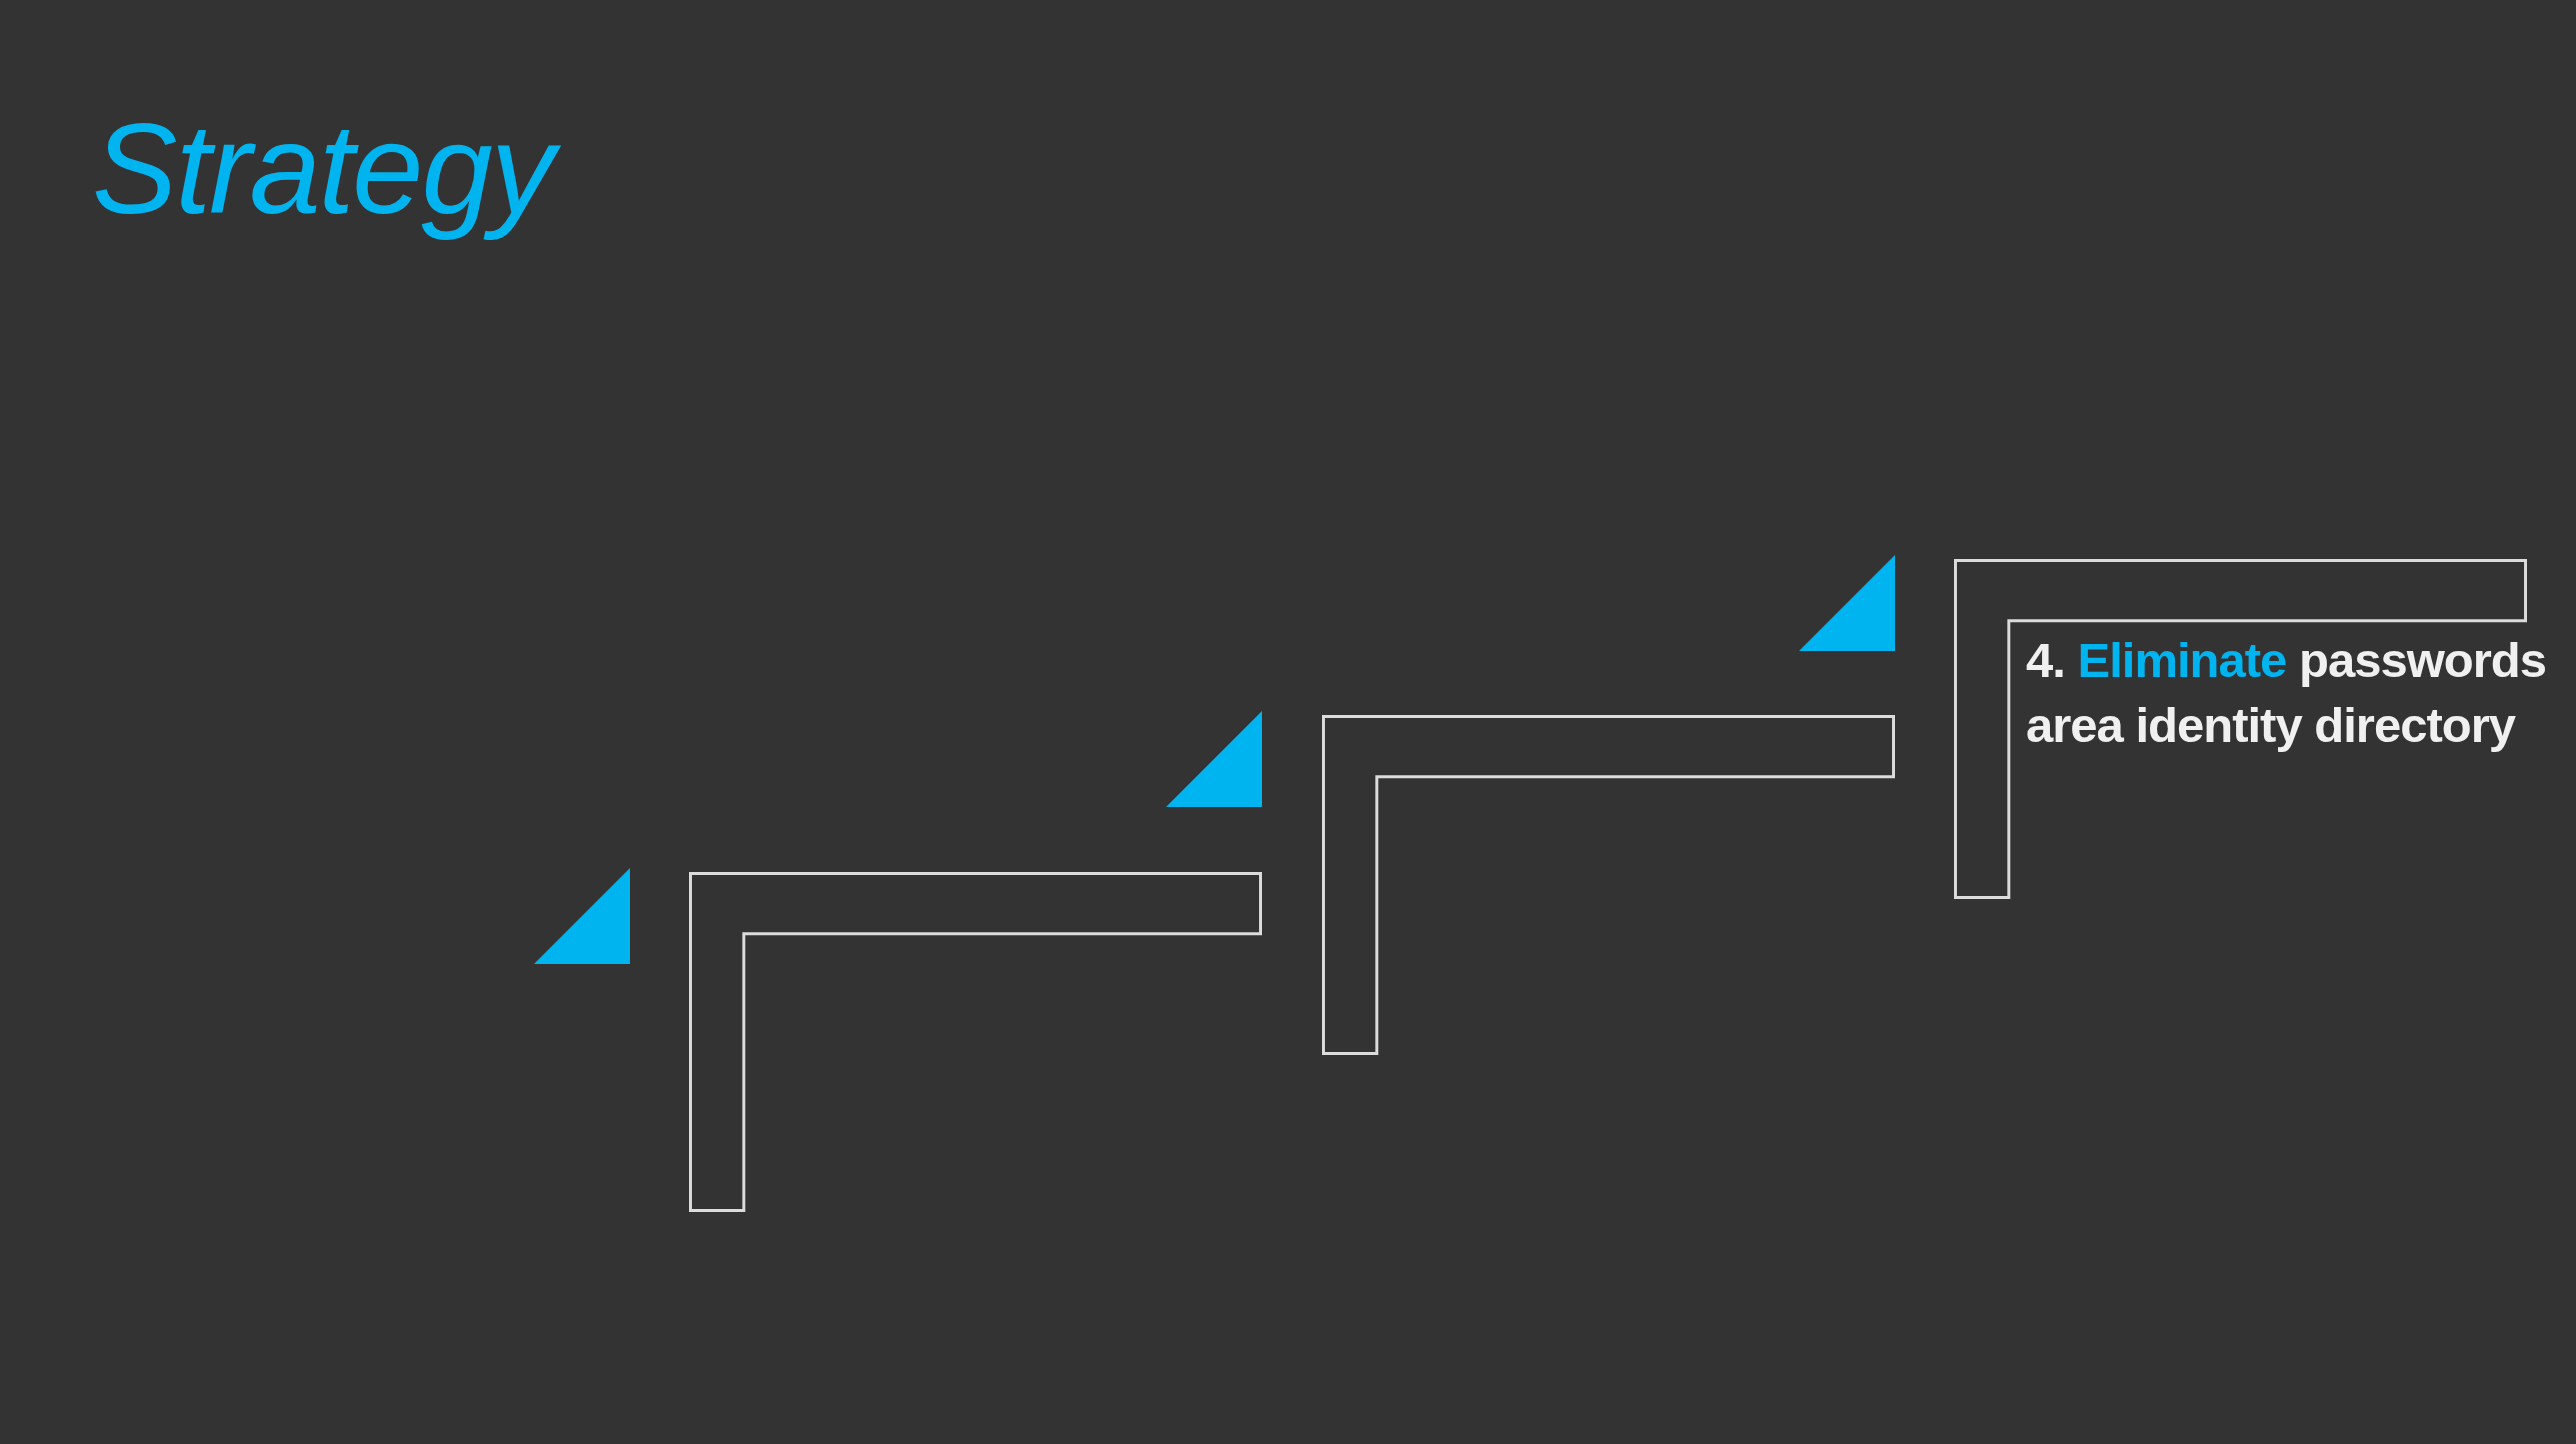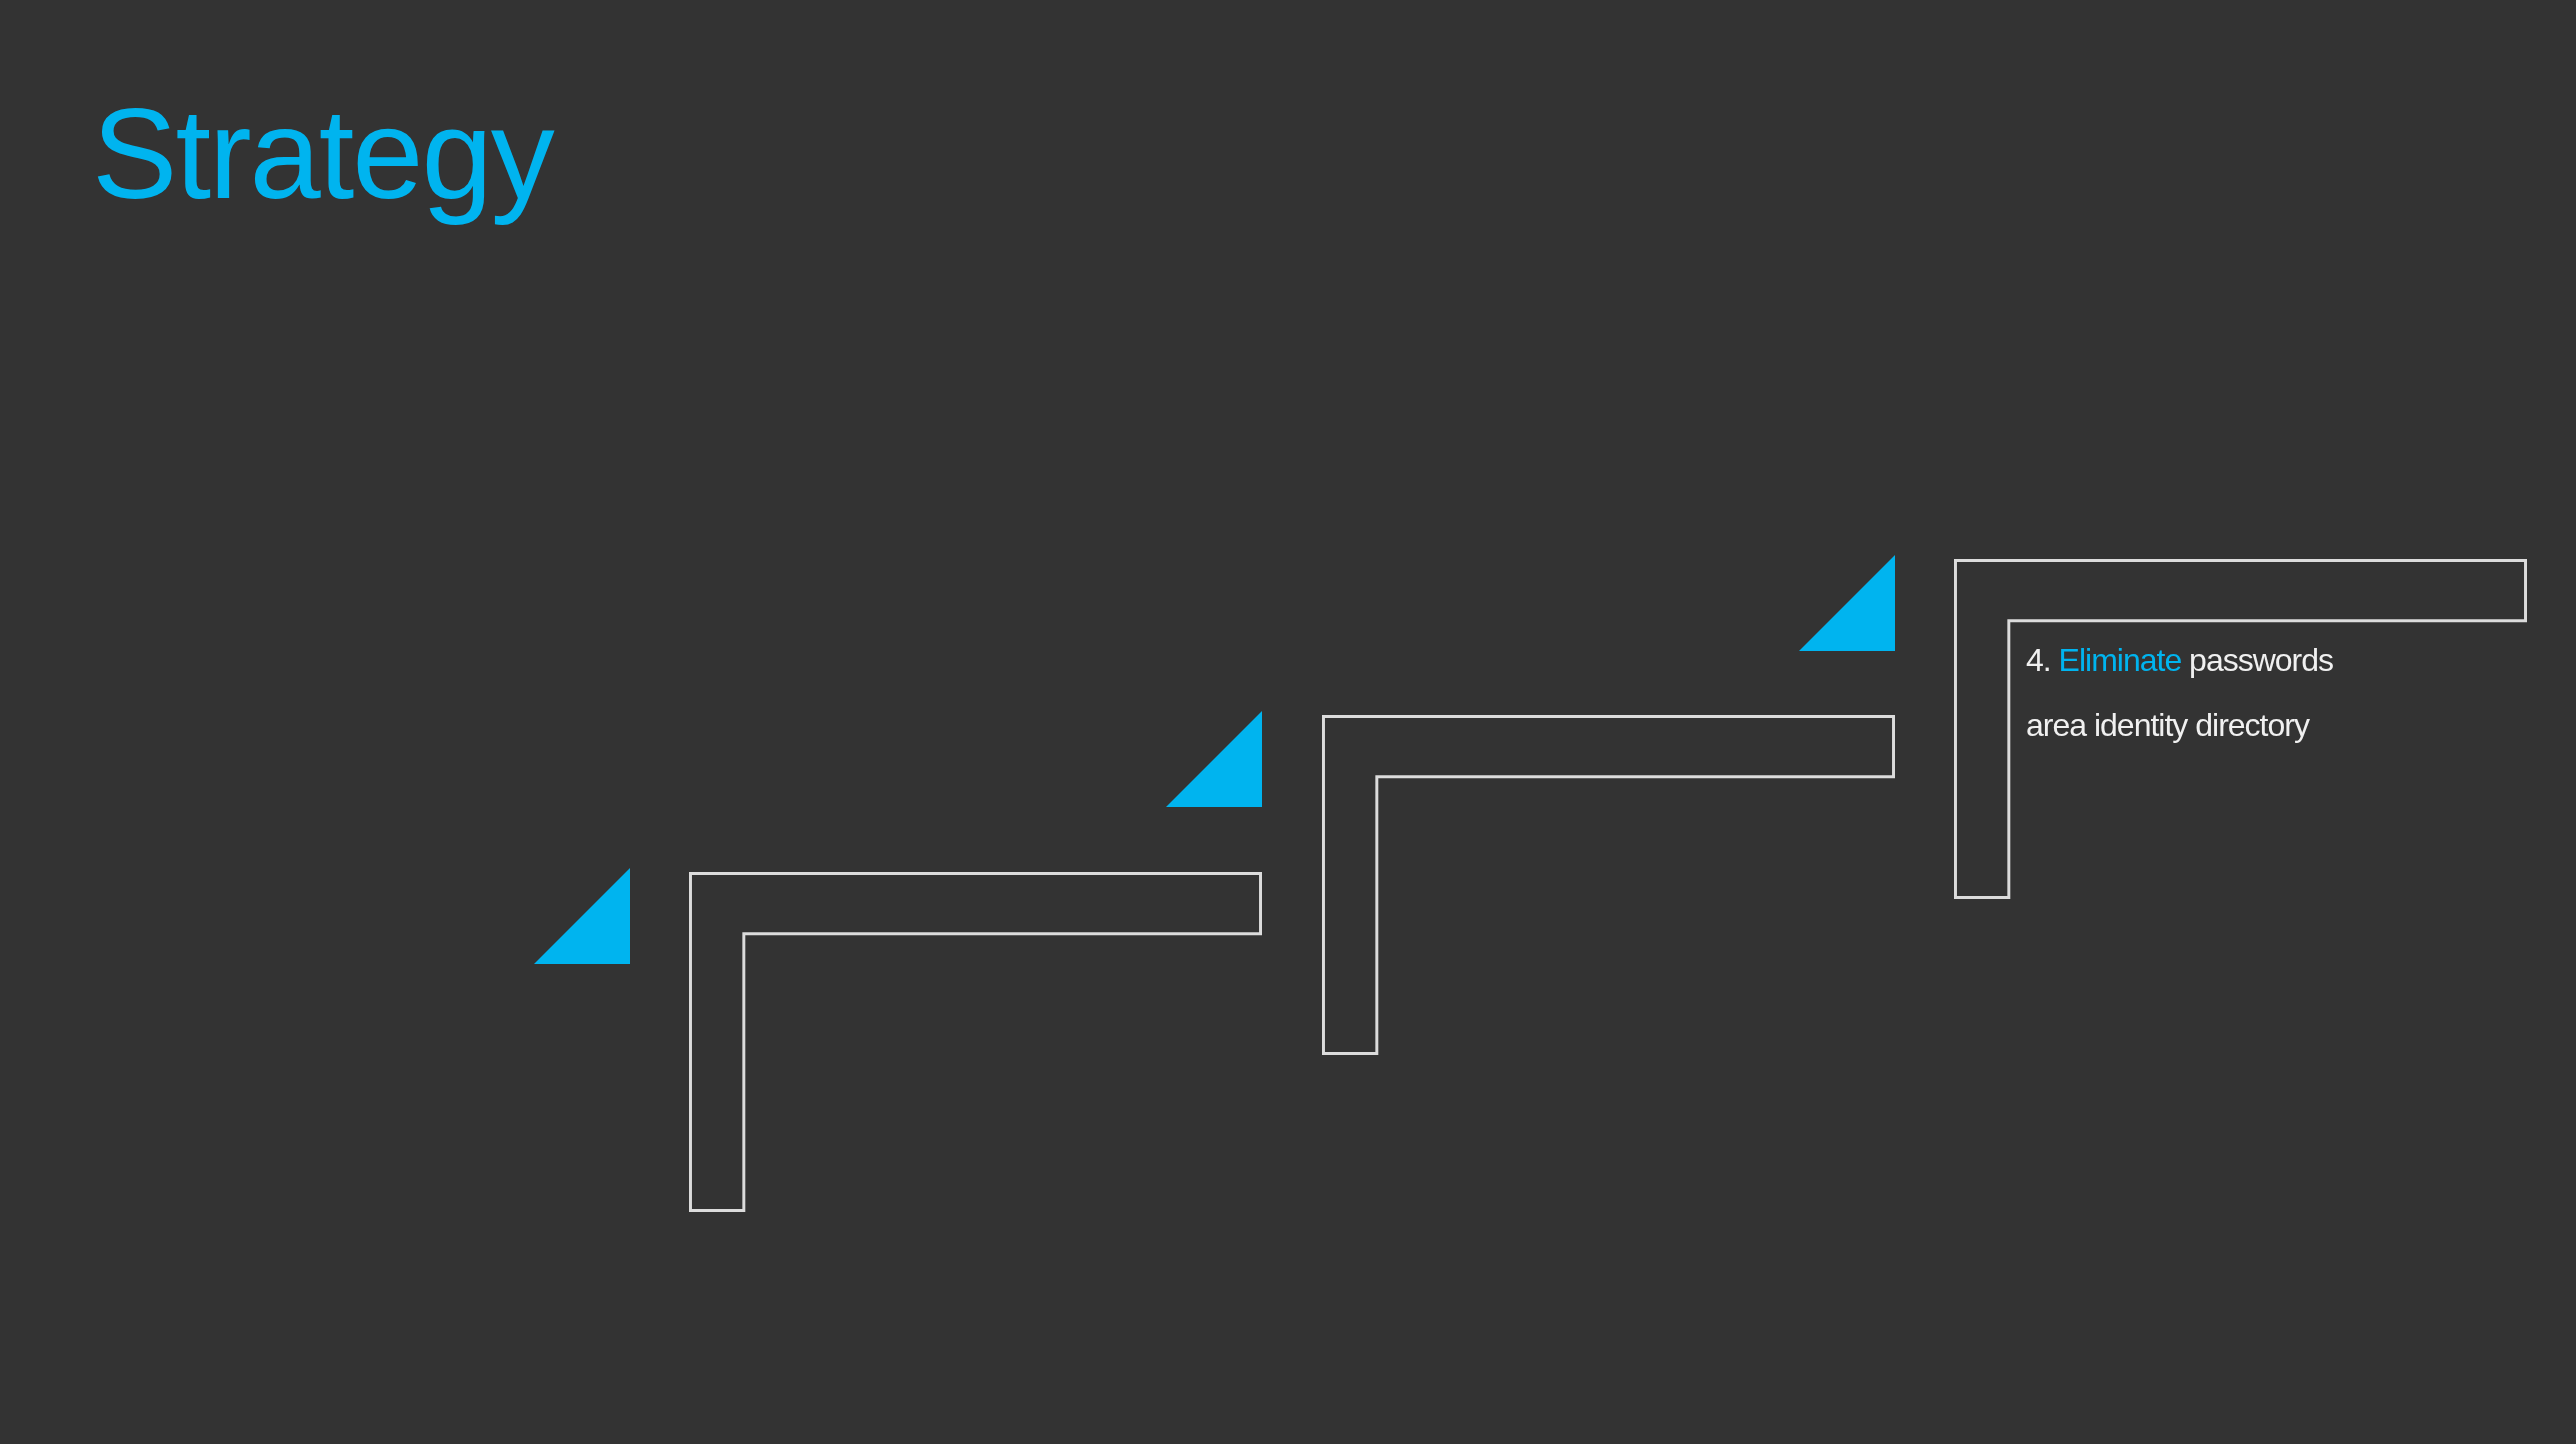--- a/index.html
+++ b/index.html
@@ -18,46 +18,47 @@
   }
   .slide {
     position: absolute;
     left: 0; top: 0;
     width: 2576px; height: 1445px;
     background: var(--background);
   }
   .slide-title {
     position: absolute;
     left: 92px;
-    top: 84px;
+    top: 99px;
     font-size: 128px;
     line-height: 1.1;
     font-weight: 300;
     letter-spacing: -2px;
     color: var(--accent);
     white-space: nowrap;
+    font-style: italic;
   }
   .step {
     position: absolute;
     width: 573px;
     height: 340px;
   }
   .step svg.outline {
     position: absolute;
     left: 0; top: 0;
     display: block;
     overflow: visible;
   }
   .step-text {
     position: absolute;
     left: 72px;
     top: 69px;
-    font-size: 32px;
+    font-size: 49px;
     line-height: 65px;
-    font-weight: 400;
+    font-weight: 700;
     letter-spacing: -1px;
     color: var(--text);
     white-space: nowrap;
   }
   .step-text .kw { color: var(--accent); }
   .arrow-triangle {
     position: absolute;
     width: 0; height: 0;
     border-top: 96px solid transparent;
     border-right: 96px solid var(--accent);

